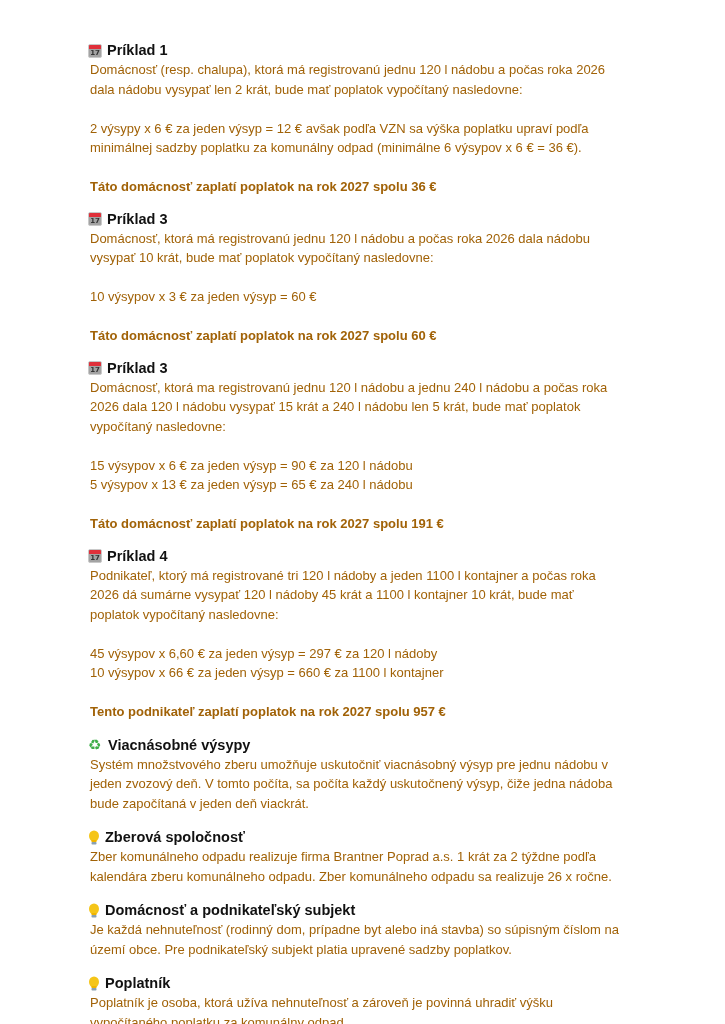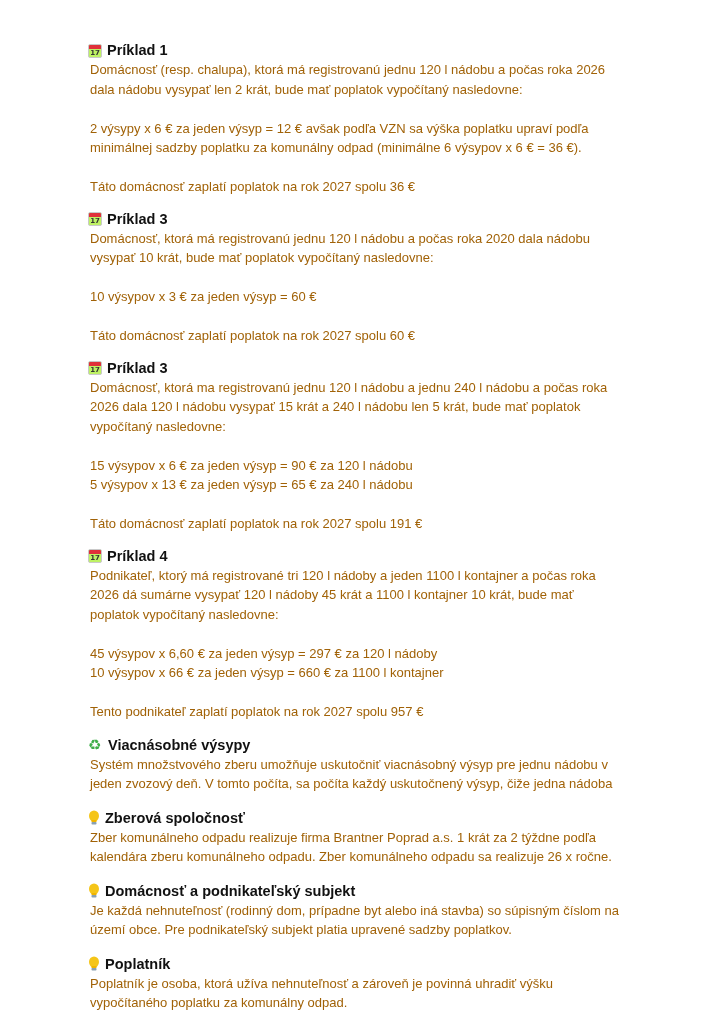--- a/index.html
+++ b/index.html
@@ -38,38 +38,38 @@
   .para {
     font-size: 13px;
     line-height: 17.5px;
     margin: 2px;
     color: #a16207;
   }
   .blank {
     height: 17.5px;
   }
   .bold {
-    font-weight: normal;
+    font-weight: bold;
     font-size: 13px;
     line-height: 17.5px;
   }
   .icon {
     display: inline-block;
     width: 15px;
     height: 15px;
     position: relative;
     flex: 0 0 auto;
   }
   
   .cal {
     width: 14px;
     height: 14px;
     border: 1px solid #c9c9c9;
     border-radius: 2px;
-    background: #bef264;
+    background: #a3a3a3;
     box-sizing: border-box;
     position: relative;
     overflow: hidden;
   }
   .cal .top {
     position: absolute;
     left: 0; right: 0; top: 0;
     height: 4px;
     background: #e0303a;
   }
@@ -125,21 +125,21 @@
   </div>
 
   <div class="section s2">
     <div class="heading">
       <span class="icon cal">
           <span class="top"></span>
           <span class="num">17</span>
         </span>
       <span>Príklad 3</span>
     </div>
-    <p class="para">Domácnosť, ktorá má registrovanú jednu 120 l nádobu a počas roka 2020 dala nádobu</p>
+    <p class="para">Domácnosť, ktorá má registrovanú jednu 120 l nádobu a počas roka 2026 dala nádobu</p>
     <p class="para">vysypať 10 krát, bude mať poplatok vypočítaný nasledovne:</p>
     <div class="blank"></div>
     <p class="para">10 výsypov x 3 € za jeden výsyp = 60 €</p>
     <div class="blank"></div>
     <p class="para bold">Táto domácnosť zaplatí poplatok na rok 2027 spolu 60 €</p>
   </div>
 
   <div class="section s3">
     <div class="heading">
       <span class="icon cal">
@@ -176,20 +176,21 @@
     <p class="para bold">Tento podnikateľ zaplatí poplatok na rok 2027 spolu 957 €</p>
   </div>
 
   <div class="section s5">
     <div class="heading">
       <span class="icon recycle">♻</span>
       <span>Viacnásobné výsypy</span>
     </div>
     <p class="para">Systém množstvového zberu umožňuje uskutočniť viacnásobný výsyp pre jednu nádobu v</p>
     <p class="para">jeden zvozový deň. V tomto počíta, sa počíta každý uskutočnený výsyp, čiže jedna nádoba</p>
+    <p class="para">bude započítaná v jeden deň viackrát.</p>
   </div>
 
   <div class="section s6">
     <div class="heading">
       <span class="icon bulb">
         <svg width="12" height="16" viewBox="0 0 12 16">
             <ellipse cx="6" cy="6" rx="5" ry="5.5" fill="#f5c518"></ellipse>
             <rect x="3.5" y="10" width="5" height="2" fill="#f0b400"></rect>
             <rect x="3.5" y="12" width="5" height="2.5" rx="0.8" fill="#8aa0b0"></rect>
           </svg>

